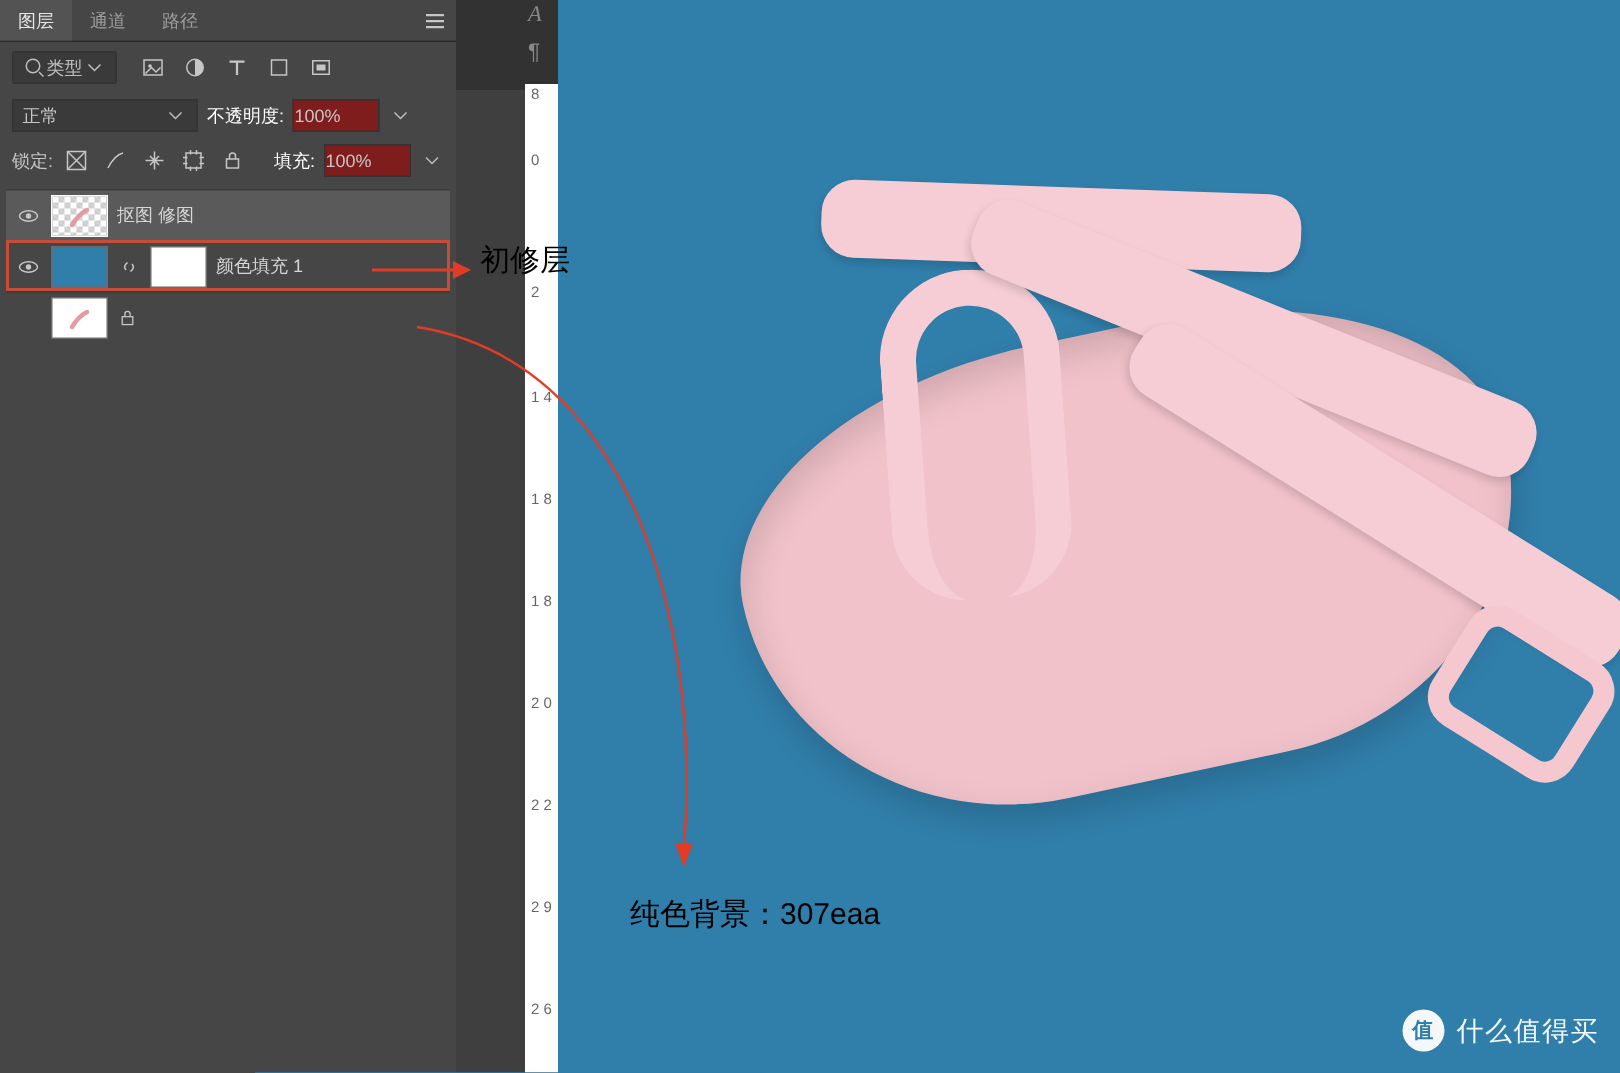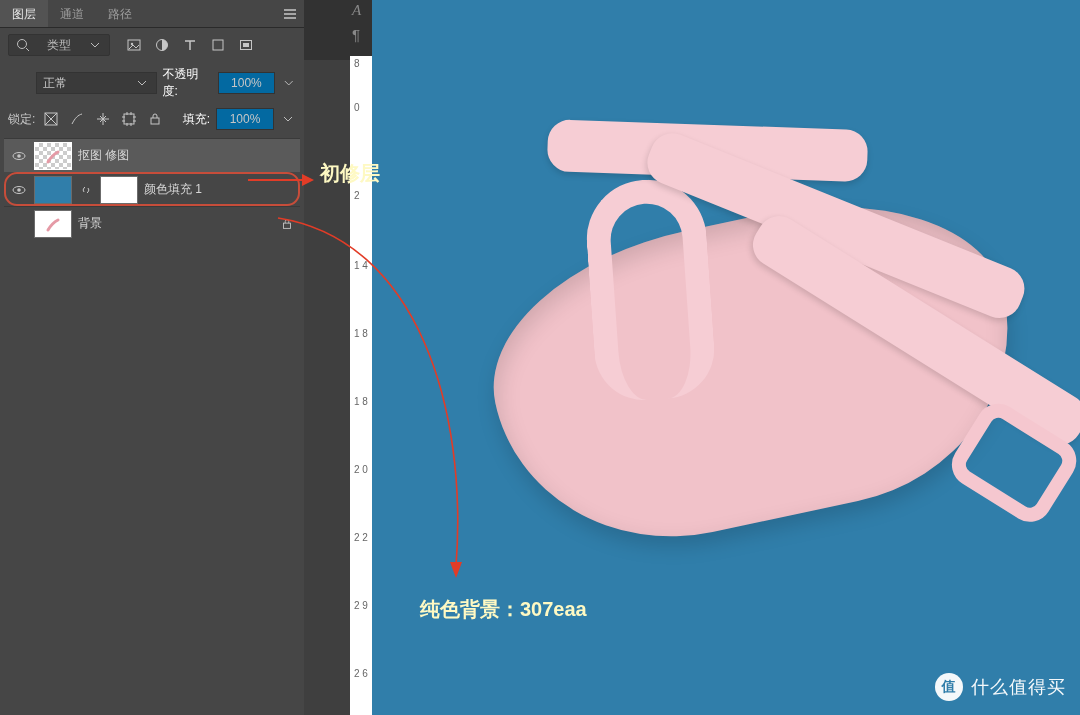--- a/index.html
+++ b/index.html
@@ -11,33 +11,33 @@
     position: absolute; left: 0; top: 0; width: 304px; height: 715px;
     background: #464646; color: #c6c6c6; font-size: 12px; z-index: 20;
   }
   .panel-tabs { display: flex; height: 28px; align-items: stretch; border-bottom: 1px solid #2a2a2a; }
   .panel-tab { padding: 6px 12px 0; color: #9d9d9d; cursor: pointer; }
   .panel-tab.active { background: #535353; color: #e6e6e6; }
   .panel-menu { margin-left: auto; width: 28px; display:flex; align-items:center; justify-content:center; }
 
   .filter-row { display:flex; align-items:center; gap:8px; padding:6px 8px; }
   .type-filter {
-    display:flex; align-items:center; gap:16px; border:1px solid #333; background:#3a3a3a;
+    display:flex; align-items:center; gap:0; border:1px solid #333; background:#3a3a3a;
     padding:2px 6px; border-radius:2px; height:22px; color:#bdbdbd;
   }
   .icon-btn { width:20px; height:20px; display:flex; align-items:center; justify-content:center; color:#c6c6c6; }
   .icon-row { display:flex; gap:8px; margin-left:6px; }
   .small-ico { width:16px; height:16px; }
 
-  .blend-row { display:flex; align-items:center; padding:4px 8px; gap:6px;margin-left:28px; }
+  .blend-row { display:flex; align-items:center; padding:4px 8px; gap:6px; }
   .blend-select { background:#3a3a3a; border:1px solid #333; padding:2px 6px; height:22px; width:124px;
                   display:flex; align-items:center; justify-content:space-between; }
   .blend-label { color:#ffffff; }
-  .num-box { background:#0369a1; border:1px solid #333; height:22px; width:58px;
-             display:flex; align-items:center; justify-content:center; }
+  .num-box { background:#7f1d1d; border:1px solid #333; height:22px; width:58px;
+             display:flex; align-items:center; justify-content:flex-start; }
 
   .lock-row { display:flex; align-items:center; gap:6px; padding:4px 8px 8px; }
   .lock-icons { display:flex; gap:6px; }
 
   .layers { padding:0 4px; }
   .layer {
     display:flex; align-items:center; height:34px; gap:6px; padding:0 6px;
     border-top:1px solid #3a3a3a;
   }
   .visibility { width:18px; height:18px; display:flex; align-items:center; justify-content:center; }
@@ -49,21 +49,21 @@
   .thumb.blue { background:#307eaa; }
   .mask { width:38px; height:28px; border:1px solid #6b6b6b; background:#fff; }
   .mask.black { background:#000; }
   .blob { position:absolute; left:4px; top:8px; width:22px; height:12px; background:#fff; border-radius:50%; }
   .pinkstroke { position:absolute; left:10px; top:6px; width:16px; height:16px; }
   .layer-name { flex:1; color:#d6d6d6; }
   .lock-small { width:14px; height:14px; }
 
   .layer.selected { background:#5a5a5a; }
   .layer.selected .thumb { border-color:#fff; }
-  .layer.boxed { outline:2px solid #c74d3a; outline-offset:-2px;border-radius:13px; }
+  .layer.boxed { outline:2px solid #c74d3a; outline-offset:-2px; }
 
   
   .strip {
     position:absolute; left:304px; top:0; width:68px; height:715px;
     background:#3f3f3f; z-index:15;
   }
   
   .strip-top { position:absolute; left:0; top:0; width:68px; height:60px; background:#323232; color:#888; }
   .strip-top .a { position:absolute; left:48px; top:2px; font-style:italic; font-family:serif; font-size:15px;}
   .strip-top .p { position:absolute; left:48px; top:26px; font-size:15px;}
@@ -96,21 +96,21 @@
     transform:rotate(44deg); background:transparent;
   }
   .loop {
     position:absolute; left:175px; top:60px; width:120px; height:220px;
     border:24px solid #f6cdd4; border-radius:60px 60px 50px 50px; border-bottom:none;
     transform:rotate(8deg);
   }
 
   
   .anno { position:absolute; z-index:30; pointer-events:none; }
-  .anno-text { color:#fef9c3; font-size:20px; font-weight:700; white-space:nowrap; }
+  .anno-text { color:#000000; font-size:20px; font-weight:400; white-space:nowrap; }
   .arrow-svg { position:absolute; overflow:visible; }
 
   
   .watermark {
     position:absolute; right:14px; bottom:14px; display:flex; align-items:center; gap:8px;
     color:#fff; font-size:18px; letter-spacing:1px; z-index:40; opacity:.95;
   }
   .wm-badge { width:28px; height:28px; border-radius:50%; background:#fff; color:#307eaa;
               display:flex; align-items:center; justify-content:center; font-weight:bold; font-size:14px;}
 </style>
@@ -265,21 +265,20 @@
       </div>
 
 
       <div class="layer">
         <span class="visibility"></span>
         <span class="thumb">
           <svg class="pinkstroke" viewBox="0 0 16 16">
               <path d="M3 13C6 8 9 5 13 3" stroke="#e59aa6" stroke-width="3" fill="none" stroke-linecap="round"></path>
             </svg>
         </span>
-        <span class="layer-name">背景</span>
         <svg class="lock-small" viewBox="0 0 16 16">
             <rect x="4" y="7" width="8" height="6" fill="none" stroke="#c6c6c6"></rect>
             <path d="M6 7V5a2 2 0 114 0v2" stroke="#c6c6c6" fill="none"></path>
           </svg>
       </div>
 
     </div>
   </div>
 
   <div class="strip">

